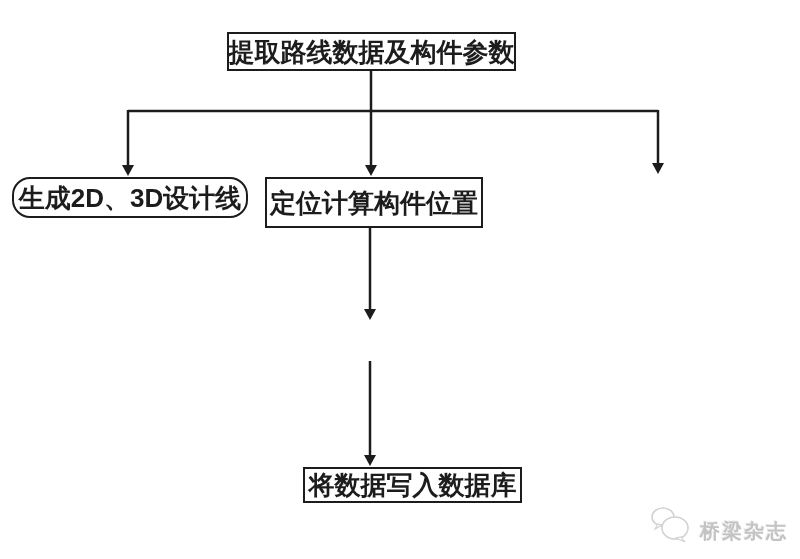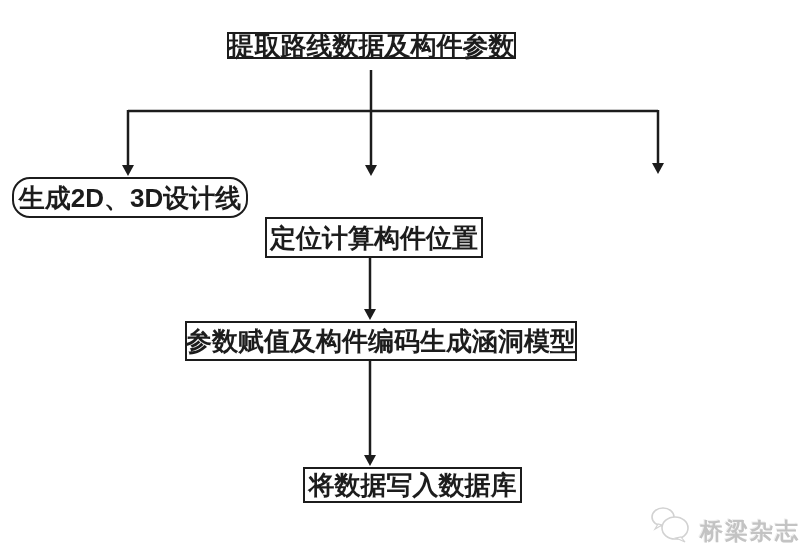--- a/index.html
+++ b/index.html
@@ -31,36 +31,36 @@
     display: flex;
     align-items: center;
     justify-content: center;
     font-size: 26px;
     font-weight: 600;
     color: #1c1c1c;
     white-space: nowrap;
     line-height: 1;
     letter-spacing: 0px;
   }
-  .node-extract          { left: 227px; top: 32px;  width: 289px; height: 27px; }
+  .node-extract          { left: 227px; top: 32px;  width: 289px; height: 39px; }
   .node-design-lines     { left: 12px;  top: 177px; width: 236px; height: 41px; border-radius: 18px; }
-  .node-component-pos    { left: 265px; top: 177px; width: 218px; height: 41px; margin-top: 40px; }
+  .node-component-pos    { left: 265px; top: 177px; width: 218px; height: 51px; }
   .node-rotation-angle   { left: 521px; top: 175px; width: 267px; height: 41px; font-size: 24px; }
   .node-culvert-model    { left: 185px; top: 321px; width: 392px; height: 40px; }
   .node-write-database   { left: 263px; top: 467px; width: 219px; height: 36px; margin-left: 40px; }
   .watermark {
     position: absolute;
     left: 648px;
     top: 502px;
     display: flex;
     align-items: center;
     gap: 6px;
   }
   .watermark-text {
-    font-size: 23px;
+    font-size: 20px;
     font-weight: 600;
     color: #c3c3c3;
     letter-spacing: 2px;
     text-shadow: -1px -1px 0 #efefef;
     white-space: nowrap;
     margin-top: 12px;
   }
 </style>
 </head>
 <body>
@@ -91,21 +91,20 @@
     </g>
   </svg>
 
   <div class="node node-extract">提取路线数据及构件参数</div>
 
   <div class="node node-design-lines">生成2D、3D设计线</div>
 
   <div class="node node-component-pos">定位计算构件位置</div>
 
 
-  <div class="node node-culvert-model">参数赋值及构件编码生成涵洞模型</div>
 
   <div class="node node-write-database">将数据写入数据库</div>
 
   <div class="watermark">
     <svg width="46" height="46" viewBox="0 0 46 46">
       <g stroke="#d2d2d2" stroke-width="1.6" fill="#ffffff">
         <ellipse cx="15" cy="15" rx="11" ry="9"></ellipse>
         <path d="M10 22 L7 27 L14 23 Z" stroke-width="1.2"></path>
         <ellipse cx="27" cy="26" rx="13" ry="11"></ellipse>
         <path d="M33 35 L37 40 L28 36 Z" stroke-width="1.2"></path>

